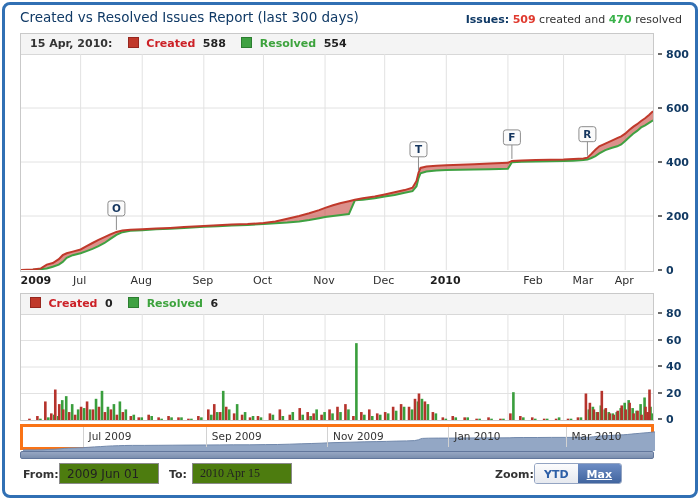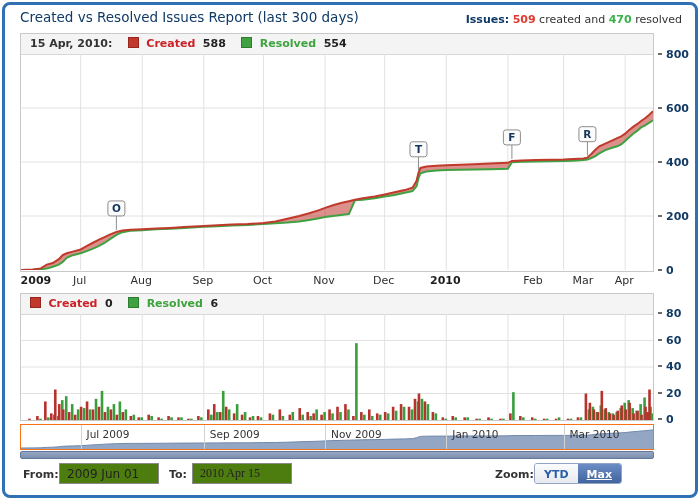--- a/index.html
+++ b/index.html
@@ -32,21 +32,21 @@
   .ylabels{position:absolute;width:42px;left:658px;}
   #main-ylabels{top:55px;height:216px;}
   #bar-ylabels{top:314px;height:106px;}
   .ylab{position:absolute;left:0;font-size:11px;font-weight:bold;color:#123a63;white-space:nowrap;}
   .ylab::before{content:"";display:inline-block;width:4px;height:2px;background:#6b6b6b;
                 vertical-align:3px;margin-right:4px;}
   #main-xlabels{position:absolute;left:20px;top:274px;width:634px;height:15px;}
   .xlab{position:absolute;top:0;transform:translateX(-50%);font-size:11px;color:#2e2e2e;white-space:nowrap;}
   .xlab.bold{font-weight:bold;color:#1d1d1d;}
   #navigator{position:absolute;left:20px;top:424px;width:634px;height:26px;
-             border:1px solid #f97316;background:#fff;box-sizing:border-box;}
+             border:3px solid #f97316;background:#fff;box-sizing:border-box;}
   .nav-sep{position:absolute;top:0;bottom:0;width:1px;background:#d2d2d2;}
   .nav-lab{position:absolute;top:3px;font-size:10.5px;color:#333;white-space:nowrap;}
   #scrollbar{position:absolute;left:20px;top:451px;width:634px;height:8px;border-radius:2px;
              background:linear-gradient(#97a7c3,#7b8fae);border:1px solid #62779c;box-sizing:border-box;}
   .foot-lbl{position:absolute;font-size:11px;font-weight:bold;color:#333;top:468px;}
   .date-input{position:absolute;top:463px;width:100px;height:21px;border:1px solid #8a8a8a;
               font-size:12px;font-family:inherit;padding:1px 7px;color:#222;box-sizing:border-box;background:#4d7c0f;}
   #zoom-buttons{position:absolute;left:534px;top:463px;display:flex;height:21px;
                 border:1px solid #93a4c2;border-radius:3px;overflow:hidden;box-sizing:border-box;}
   .zbtn{padding:2px 9px 0 9px;font-size:11px;font-weight:bold;color:#2d5fa7;cursor:pointer;

